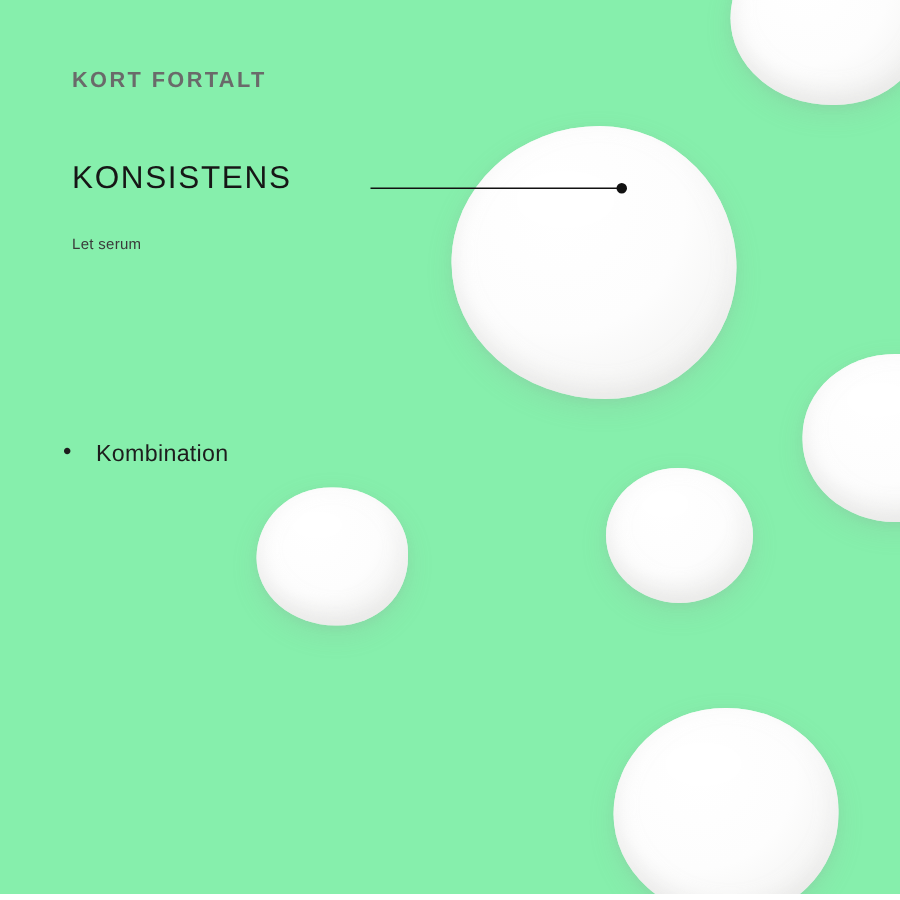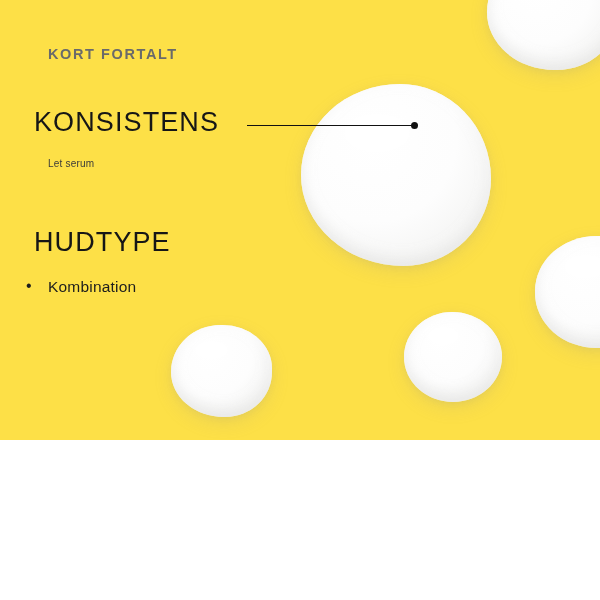--- a/index.html
+++ b/index.html
@@ -9,22 +9,22 @@
   body {
     width: 600px;
     height: 600px;
     background: #ffffff;
     font-family: "Liberation Sans", sans-serif;
     overflow: hidden;
   }
   #canvas {
     position: relative;
     width: 600px;
-    height: 440px;
-    background: #fde047;
+    height: 596px;
+    background: #86efac;
     overflow: hidden;
     text-decoration: underline;
   }
 
   
   .droplets {
     position: absolute;
     inset: 0;
     z-index: 1;
   }
@@ -108,22 +108,22 @@
     position: absolute;
     left: 48px;
     top: 46px;
     font-size: 14.5px;
     font-weight: bold;
     letter-spacing: 1.6px;
     color: #6a6a6a;
   }
   .heading {
     position: absolute;
-    left: 34px;
-    font-size: 27px;
+    left: 48px;
+    font-size: 21px;
     font-weight: 400;
     letter-spacing: 1.1px;
     color: #161616;
     white-space: nowrap;
   }
   .heading-konsistens { top: 107px; }
   .heading-hudtype { top: 227px; }
 
   .subtext {
     position: absolute;
@@ -131,21 +131,21 @@
     top: 158px;
     font-size: 10px;
     color: #3a3a3a;
     letter-spacing: 0.2px;
   }
 
   .bullets {
     position: absolute;
     left: 22px;
     top: 278px;
-    margin: 0;
+    margin: 16px;
     padding: 0;
     list-style: none;
   }
   .bullets li {
     position: relative;
     padding-left: 26px;
     margin-bottom: 22px;
     font-size: 15.5px;
     color: #1d1d1d;
     letter-spacing: 0.2px;
@@ -204,19 +204,18 @@
     <div class="leader-line"></div>
     <div class="leader-dot"></div>
   </div>
 
   <div class="content">
     <div class="eyebrow">KORT FORTALT</div>
 
     <div class="heading heading-konsistens">KONSISTENS</div>
     <div class="subtext">Let serum</div>
 
-    <div class="heading heading-hudtype">HUDTYPE</div>
     <ul class="bullets">
       <li>Kombination</li>
     </ul>
   </div>
 
 </div>
 
 </body></html>

